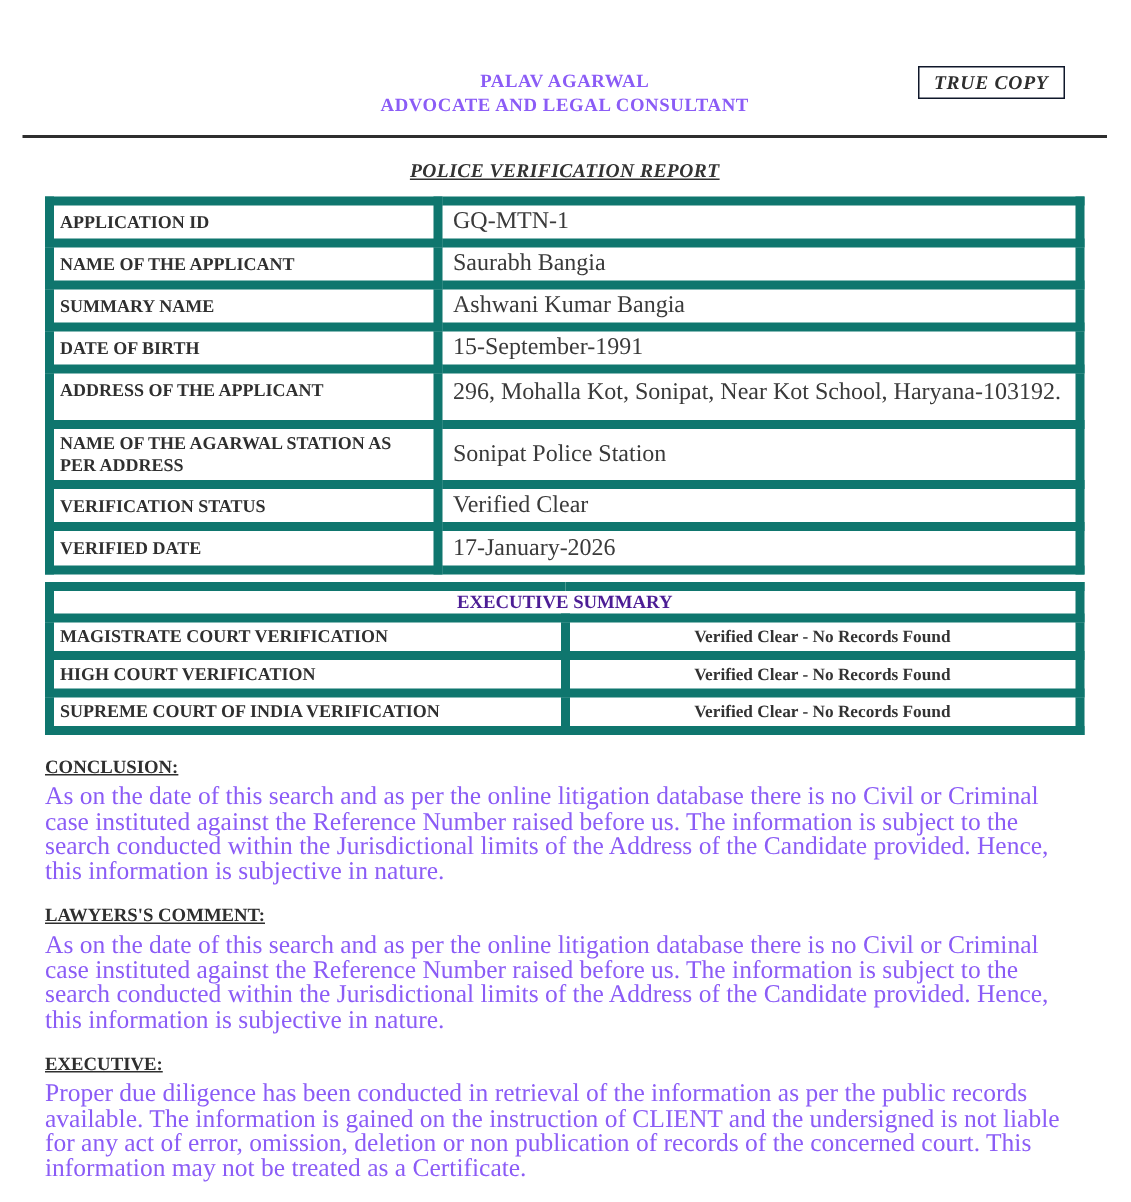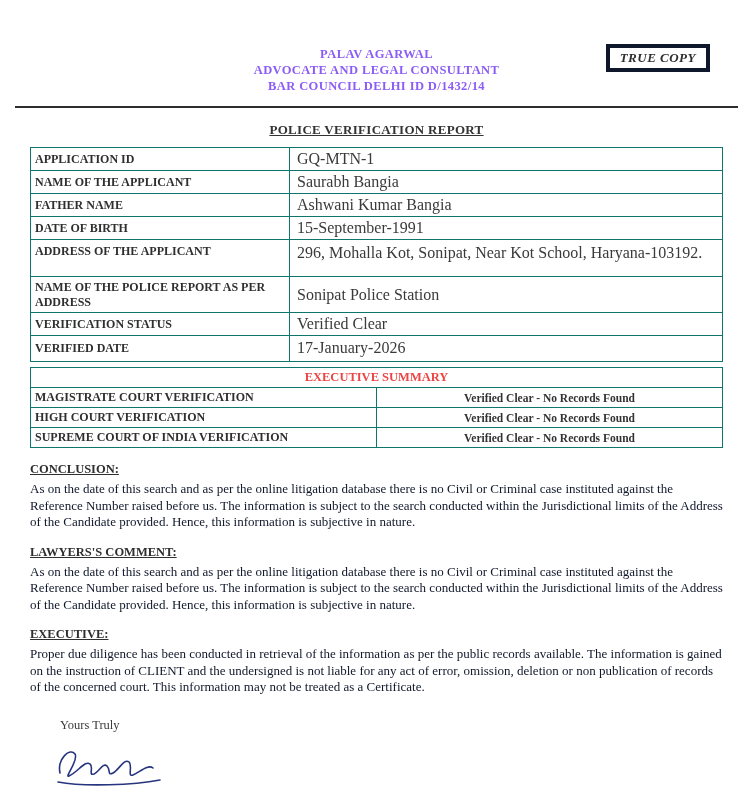--- a/index.html
+++ b/index.html
@@ -7,98 +7,97 @@
   body {
     width: 754px; height: 801px; overflow: hidden;
     font-family: "Liberation Serif", serif;
     color: #3a3a3a;
     position: relative;
   }
   .page { position: relative; width: 754px; height: 801px; padding: 46px 31px 0 30px; }
 
   .true-copy {
     position: absolute; top: 44px; right: 44px;
-    border: 4px solid #0f172a;
+    border: 1px solid #0f172a;
     padding: 2px 10px;
     font-size: 13px; font-weight: bold; font-style: italic;
     letter-spacing: 0.5px; color: #2e2e2e;
   }
 
   .letterhead { text-align: center; }
   .letterhead div { font-size: 12.5px; font-weight: bold; letter-spacing: 0.4px; line-height: 16px; color: #8b5cf6; }
 
   .rule { border: none; border-top: 2px solid #2e2e2e; margin: 12px -15px 0 -15px; }
 
-  .report-title { text-align: center; font-size: 13px; font-weight: bold; text-decoration: underline; letter-spacing: 0.3px; margin-top: 14px; color: #333; }
+  .report-title { text-align: center; font-size: 13px; font-weight: bold; text-decoration: underline; letter-spacing: 0.3px; margin-top: 14px; color: #333; font-style: italic; }
 
   table { border-collapse: collapse; width: 693px; table-layout: fixed; }
-  td { border: 1px solid #0f766e; font-size: 12px; vertical-align: middle; }
+  td { border: 6px solid #0f766e; font-size: 12px; vertical-align: middle; }
   .details { margin-top: 9px; }
   .details td.lbl { width: 259px; font-weight: bold; padding: 2px 4px; color: #2f2f2f; }
   .details td.val { padding: 2px 7px; font-size: 16px; color: #3a3a3a; }
   .details tr.r-std td { height: 21px; }
   .details tr.r-addr td { height: 37px; vertical-align: top; padding-top: 4px; }
   .details tr.r-station td { height: 36px; }
   .details tr.r-vdate td { height: 26px; margin-left: 36px; }
   .details tr.r-vdate td.val { vertical-align: top; padding-top: 3px; }
 
   .summary { margin-top: 5px; }
-  .summary td.sum-title { text-align: center; font-weight: bold; font-size: 12.5px; height: 20px; color: #ef4444; }
+  .summary td.sum-title { text-align: center; font-weight: bold; font-size: 12.5px; height: 20px; color: #4c1d95; }
   .summary td.lbl { width: 259px; font-weight: bold; padding: 2px 4px; height: 20px; color: #2f2f2f; }
   .summary td.val { text-align: center; font-weight: bold; font-size: 11.5px; color: #333; }
 
   .section { margin-top: 14px; }
   .section.first { }
   .sec-heading { font-size: 12.5px; font-weight: bold; text-decoration: underline; color: #2f2f2f; }
-  .sec-body { font-size: 13px; line-height: 16.5px; margin-top: 4px; color: #0f172a; width: 693px; }
+  .sec-body { font-size: 17px; line-height: 16.5px; margin-top: 4px; color: #8b5cf6; width: 693px; }
 
   .yours-truly { margin-top: 22px; margin-left: 30px; font-size: 12.5px; color: #3a3a3a; }
   .signature { margin-top: 10px; margin-left: 22px; }
 </style>
 </head>
 <body>
 
 <div class="page">
 
   <div class="true-copy">TRUE COPY</div>
 
   <div class="letterhead">
     <div>PALAV AGARWAL</div>
     <div>ADVOCATE AND LEGAL CONSULTANT</div>
-    <div>BAR COUNCIL DELHI ID D/1432/14</div>
   </div>
 
   <hr class="rule">
 
   <div class="report-title">POLICE VERIFICATION REPORT</div>
 
   <table class="details">
     <tbody>
         <tr class="r-std">
       <td class="lbl">APPLICATION ID</td>
       <td class="val">GQ-MTN-1</td>
     </tr>
     <tr class="r-std">
       <td class="lbl">NAME OF THE APPLICANT</td>
       <td class="val">Saurabh Bangia</td>
     </tr>
     <tr class="r-std">
-      <td class="lbl">FATHER NAME</td>
+      <td class="lbl">SUMMARY NAME</td>
       <td class="val">Ashwani Kumar Bangia</td>
     </tr>
     <tr class="r-std">
       <td class="lbl">DATE OF BIRTH</td>
       <td class="val">15-September-1991</td>
     </tr>
     <tr class="r-addr">
       <td class="lbl">ADDRESS OF THE APPLICANT</td>
       <td class="val">296, Mohalla Kot, Sonipat, Near Kot School, Haryana-103192.</td>
     </tr>
     <tr class="r-station">
-      <td class="lbl">NAME OF THE POLICE REPORT AS PER ADDRESS</td>
+      <td class="lbl">NAME OF THE AGARWAL STATION AS PER ADDRESS</td>
       <td class="val">Sonipat Police Station</td>
     </tr>
     <tr class="r-std">
       <td class="lbl">VERIFICATION STATUS</td>
       <td class="val">Verified Clear</td>
     </tr>
     <tr class="r-vdate">
       <td class="lbl">VERIFIED DATE</td>
       <td class="val">17-January-2026</td>
     </tr>

